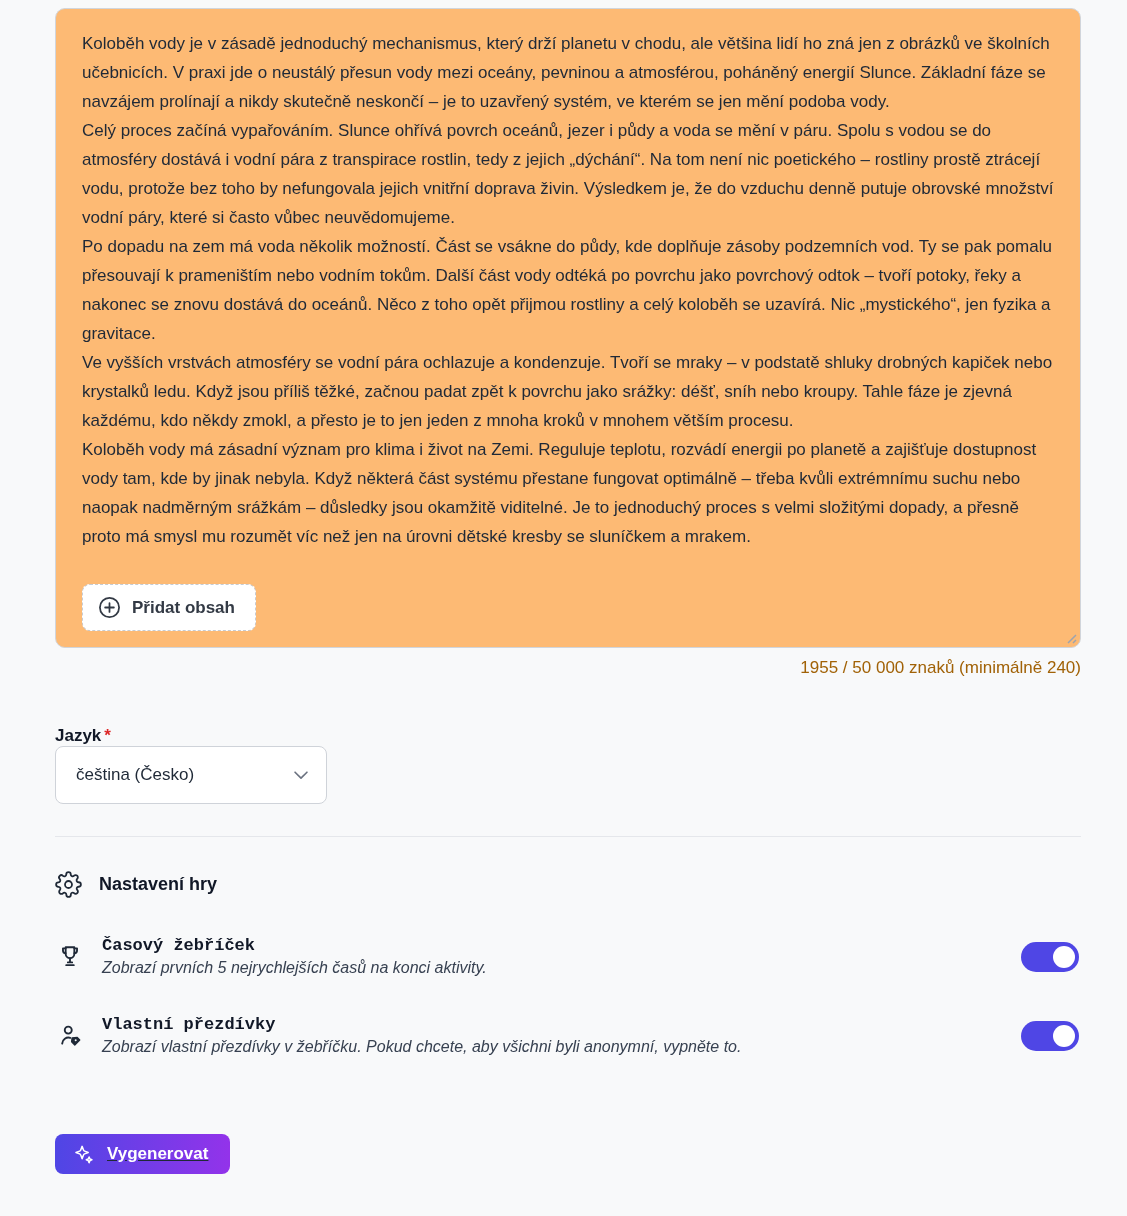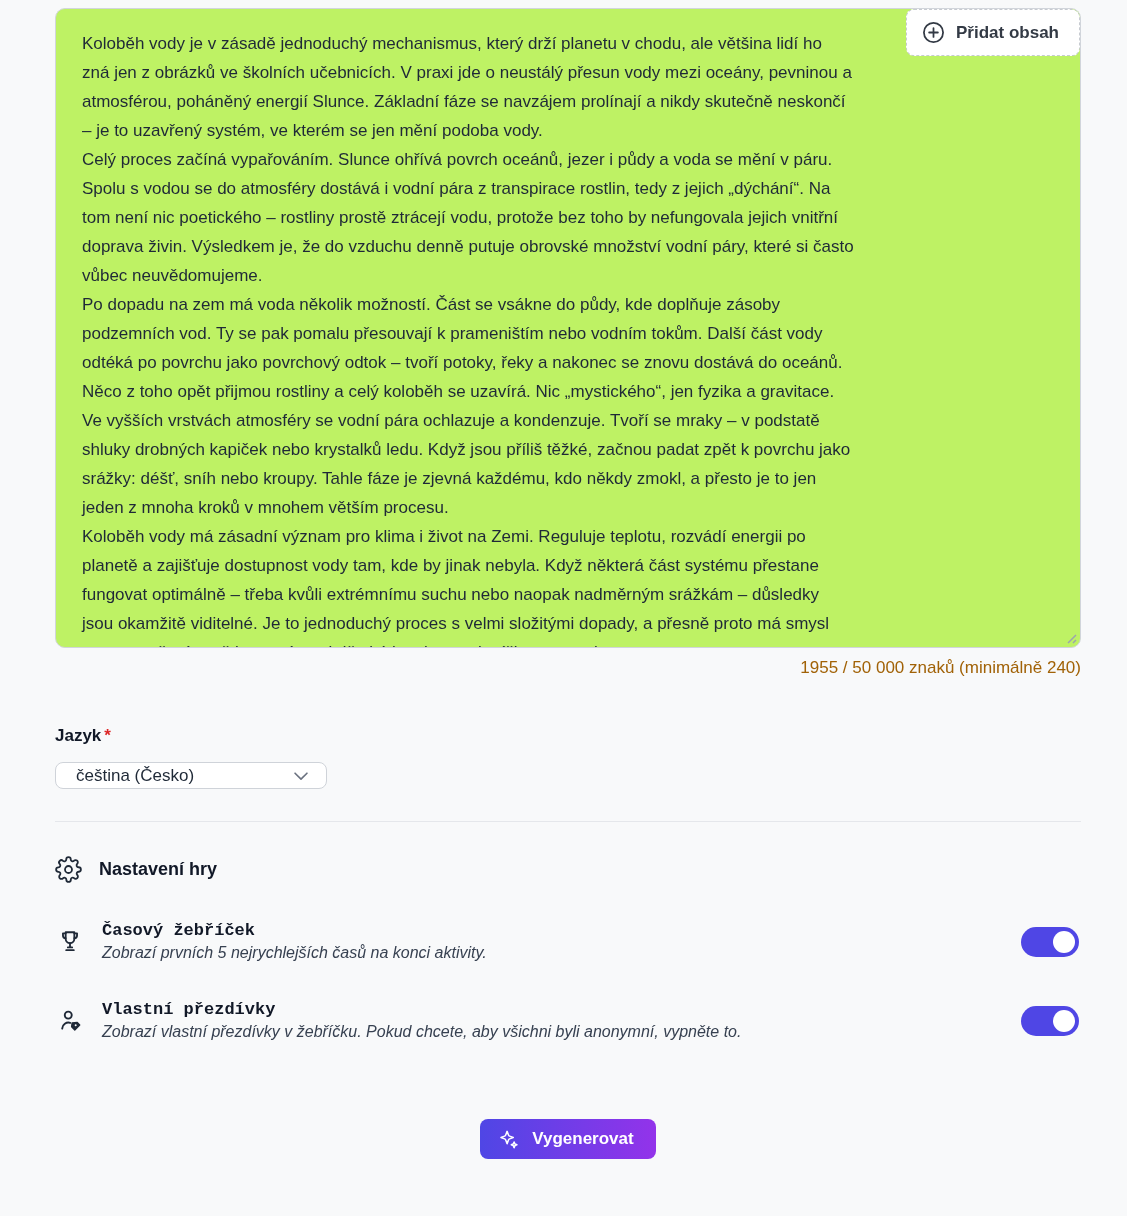--- a/index.html
+++ b/index.html
@@ -17,25 +17,25 @@
     background:#f8f9fa;
     font-family:"Liberation Sans","DejaVu Sans",sans-serif;
     color:var(--text-dark);
   }
   .page{width:1026px;margin-left:55px;padding-top:8px;}
 
   
   .editor-box{
     position:relative;
     height:640px;
-    background:#bef264;
+    background:#fdba74;
     border:1px solid var(--border);
     border-radius:10px;
     display:flex;
-    flex-direction:row;
+    flex-direction:column;
     overflow:hidden;
   }
   .editor-text{
     flex:1;
     padding:20px 26px 0 26px;
     font-size:17px;
     line-height:29px;
     color:var(--text-dark);
     overflow:hidden;
   }
@@ -68,22 +68,21 @@
     text-align:right;
     font-size:17px;
     color:#a16207;
   }
 
   
   .lang-section{margin-top:48px;}
   .lang-label{font-size:17px;font-weight:700;color:#111827;}
   .lang-label .req{color:var(--required);font-weight:700;margin-left:3px;}
   .select{
-    margin-top:16px;
-    width:272px;height:27px;
+    width:272px;height:58px;
     background:#fff;
     border:1px solid #cfd3d9;
     border-radius:8px;
     display:flex;align-items:center;
     padding:0 14px 0 20px;
     font-size:17px;color:var(--text-dark);
     cursor:pointer;
   }
   .select .sel-value{flex:1;}
   .select .chev{color:#6b7280;display:flex;}
@@ -112,21 +111,21 @@
   }
   .toggle .knob{
     position:absolute;left:4px;top:4px;
     width:22px;height:22px;border-radius:50%;background:#fff;
     transition:left .15s;
   }
   .toggle.on{background:var(--accent);}
   .toggle.on .knob{left:32px;}
 
   
-  .footer{margin-top:78px;display:flex;justify-content:center;}
+  .footer{margin-top:78px;display:flex;justify-content:flex-start;text-decoration:underline;}
   .generate{
     display:flex;align-items:center;gap:11px;
     height:40px;padding:0 22px 0 18px;
     border:none;border-radius:8px;
     background:linear-gradient(90deg,var(--grad-start),var(--grad-end));
     color:#fff;font-family:inherit;font-size:17px;font-weight:700;
     cursor:pointer;
   }
   .generate .spark{display:flex;}
 </style>

